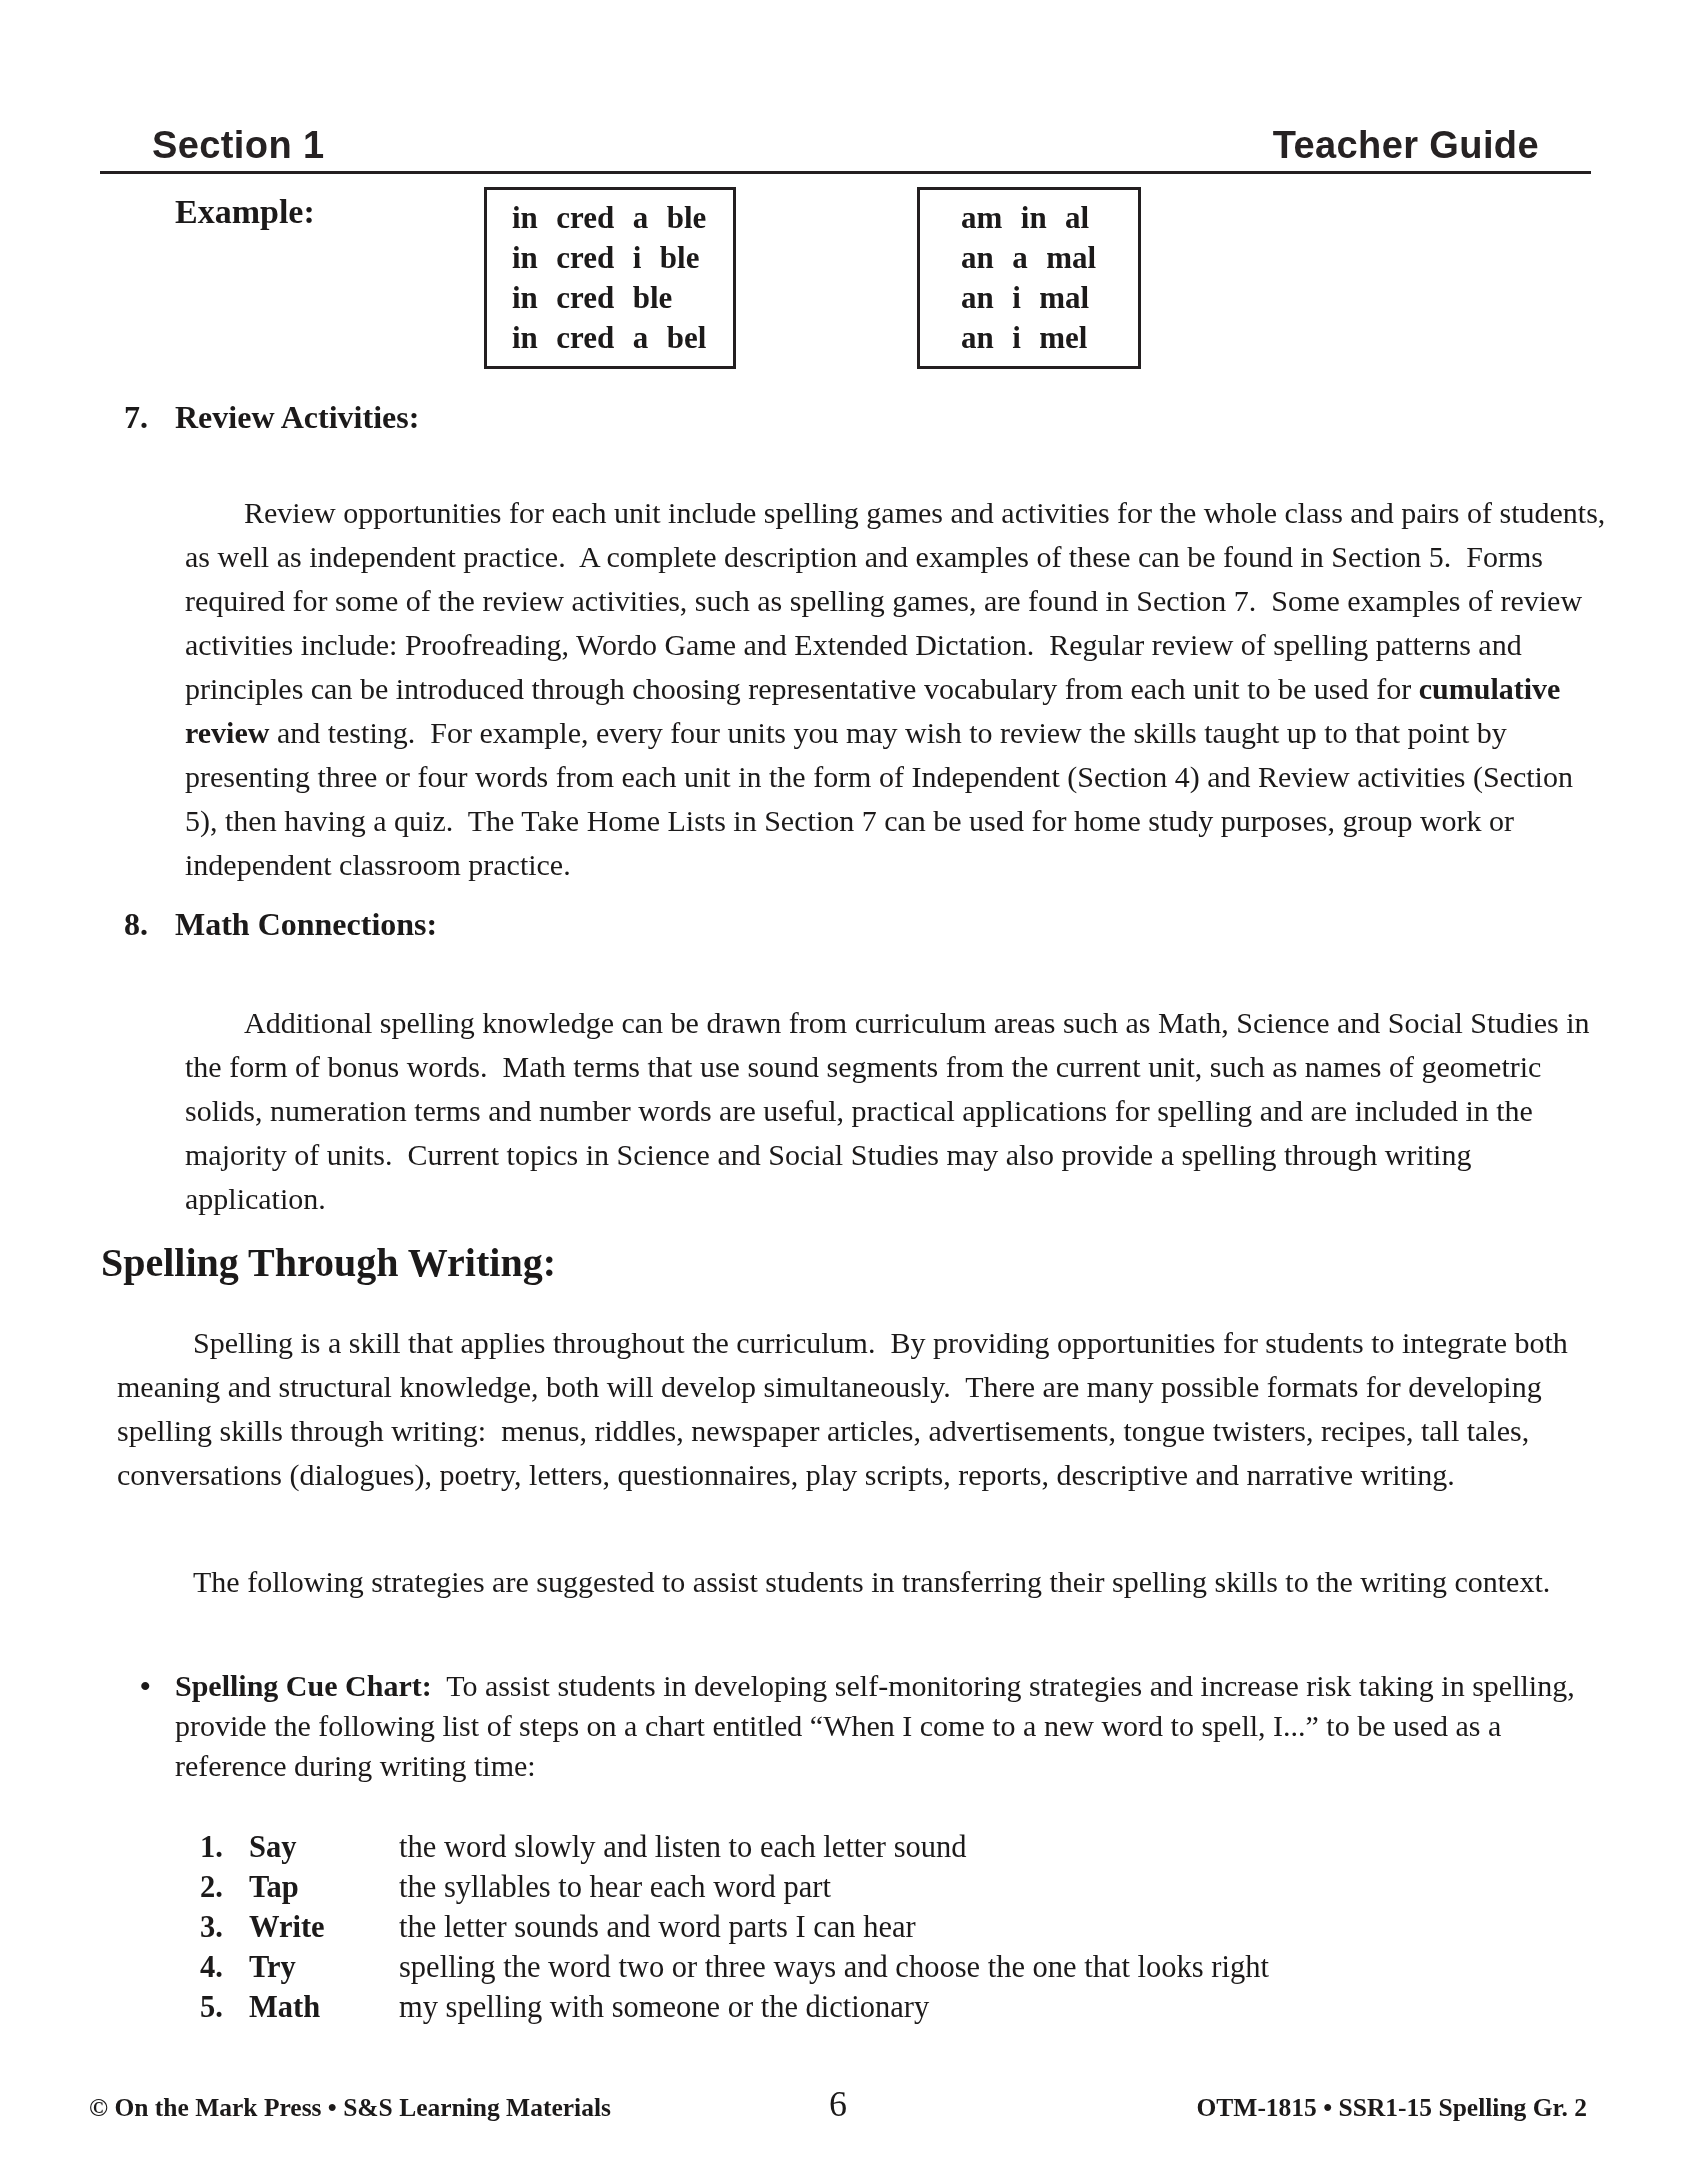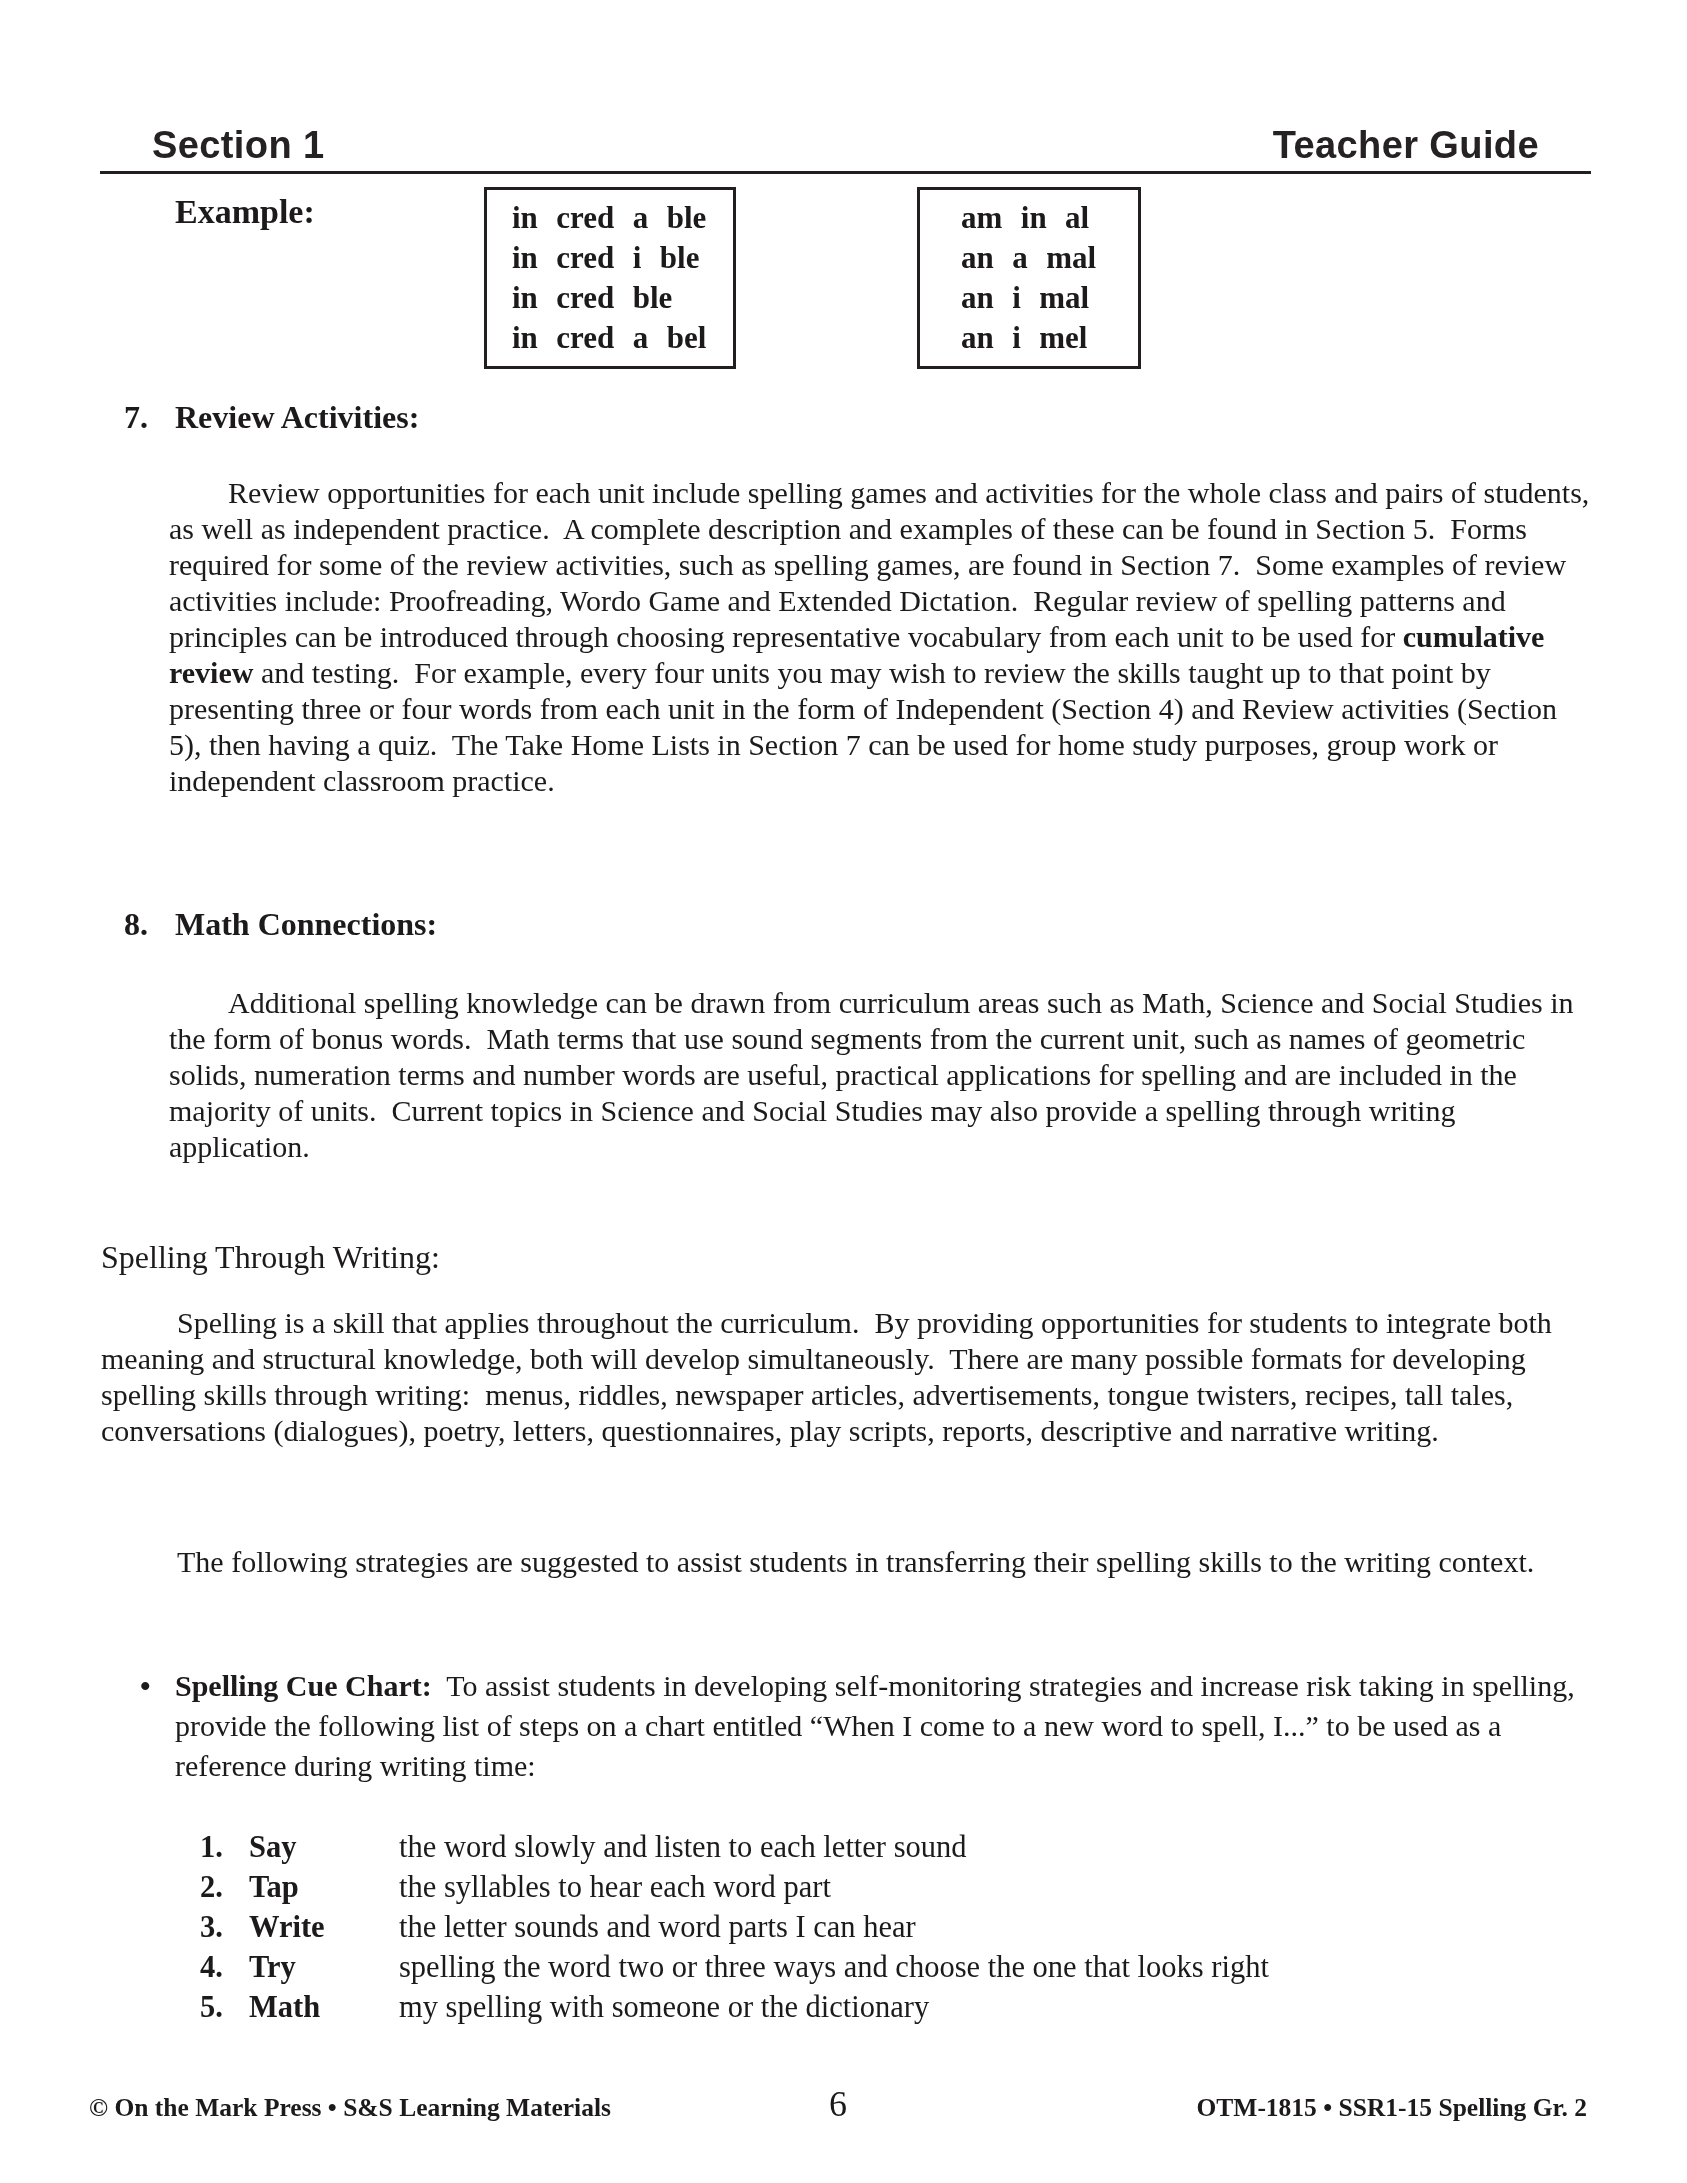--- a/index.html
+++ b/index.html
@@ -47,33 +47,33 @@
     position:absolute; left:124px;
     font-weight:bold; font-size:32px; line-height:1.1;
   }
   .sec-head .num { display:inline-block; width:51px; }
   .sec7 { top:400px; }
   .sec8 { top:907px; }
 
   
   .para {
     position:absolute;
-    font-size:30px; line-height:36px;
+    font-size:30px; line-height:44px;
     white-space:pre-wrap;
-    margin:0;
+    margin:16px;
   }
   .para b { font-weight:bold; }
   .p-sec { left:169px; width:1425px; text-indent:59px; }
   .p-review { top:475px; }
   .p-math { top:985px; }
 
   
   .stw-head {
     position:absolute; left:101px; top:1239px;
-    font-weight:normal; font-size:32px;
+    font-weight:bold; font-size:40px;
   }
   .p-stw { left:101px; width:1516px; text-indent:76px; }
   .p-stw1 { top:1305px; }
   .p-stw2 { top:1544px; }
 
   
   .cue {
     position:absolute; left:140px; top:1666px; width:1450px;
     display:flex; align-items:flex-start;
     font-size:30px; line-height:40px;

